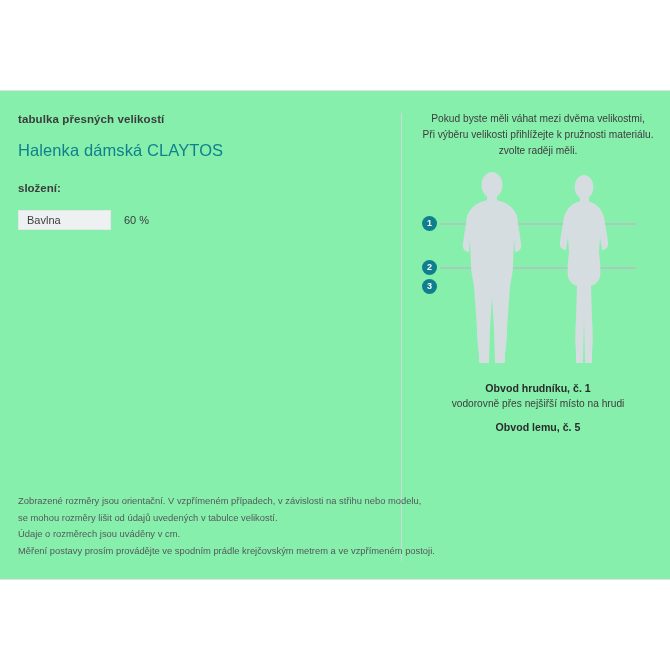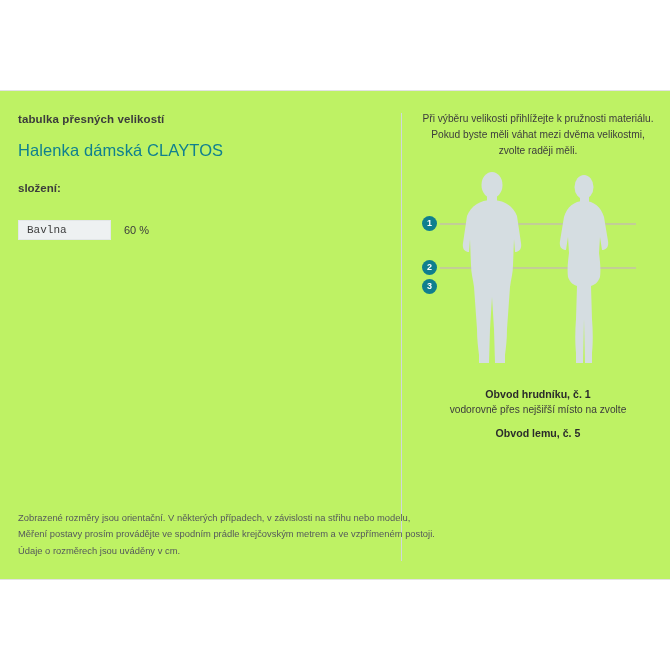--- a/index.html
+++ b/index.html
@@ -16,21 +16,21 @@
   }
   .page {
     position: absolute;
     left: 0;
     top: 90px;
     width: 670px;
     height: 490px;
     border-top: 1px solid #e2e2e2;
     border-bottom: 1px solid #e2e2e2;
     box-sizing: border-box;
-    background: #bef264;
+    background: #86efac;
   }
   .content {
     position: absolute;
     left: 0;
     top: 0;
     right: 0;
     bottom: 0;
     display: flex;
   }
   .left-col {
@@ -62,39 +62,38 @@
   .product-title {
     font-size: 16.5px;
     color: #10808f;
     font-weight: normal;
     margin: 16px 0 22px 0;
     letter-spacing: .1px;
   }
   .composition-label {
     font-size: 11.5px;
     font-weight: bold;
-    margin: 0 0 26px 0;
+    margin: 0 0 16px 0;
   }
   .comp-table {
     border-collapse: collapse;
     font-size: 11px;
   }
   .comp-table td {
     padding: 0;
     height: 19px;
     vertical-align: middle;
   }
   .comp-name {
     width: 92px;
     background: #eef1f2;
     padding-left: 8px !important;
     color: #3c3c3c;
     border: 1px solid #e3e7e8;
     box-sizing: border-box;
-    font-family: Liberation Mono, monospace;
   }
   .comp-value {
     padding-left: 13px !important;
     color: #3c3c3c;
   }
 
   .footnote {
     position: absolute;
     left: 18px;
     bottom: 20px;
@@ -133,21 +132,21 @@
     font-size: 9px;
     line-height: 15px;
     text-align: center;
     font-weight: bold;
   }
   .b1 { left: 0px;  top: 47px; }
   .b2 { left: 0px;  top: 91px; }
   .b3 { left: 0px;  top: 110px; }
 
   .measure-list {
-    margin-top: 18px;
+    margin-top: 12px;
   }
   .measure-item { margin-bottom: 9px; }
   .measure-title {
     font-size: 10.6px;
     font-weight: bold;
     color: #2b2b2b;
     line-height: 15px;
   }
   .measure-sub {
     font-size: 10.2px;
@@ -170,32 +169,33 @@
       <table class="comp-table">
         <tbody>
             <tr>
           <td class="comp-name">Bavlna</td>
           <td class="comp-value">60 %</td>
         </tr>
       </tbody>
         </table>
 
       <div class="footnote">
-        <div>Zobrazené rozměry jsou orientační. V některých případech, v závislosti na střihu nebo modelu,</div>
+        <div>Zobrazené rozměry jsou orientační. V vzpřímeném případech, v závislosti na střihu nebo modelu,</div>
+        <div>se mohou rozměry lišit od údajů uvedených v tabulce velikostí.</div>
+        <div>Údaje o rozměrech jsou uváděny v cm.</div>
         <div>Měření postavy prosím provádějte ve spodním prádle krejčovským metrem a ve vzpřímeném postoji.</div>
-        <div>Údaje o rozměrech jsou uváděny v cm.</div>
       </div>
     </div>
 
     <div class="divider"></div>
 
     <div class="right-col">
       <div class="advice">
+        <div>Pokud byste měli váhat mezi dvěma velikostmi,</div>
         <div>Při výběru velikosti přihlížejte k pružnosti materiálu.</div>
-        <div>Pokud byste měli váhat mezi dvěma velikostmi,</div>
         <div>zvolte raději měli.</div>
       </div>
 
       <div class="figure-wrap">
         <svg width="232" height="200" viewBox="0 0 232 200" aria-hidden="true">
 
           <line x1="18" y1="55" x2="214" y2="55" stroke="#c7a9c9" stroke-width="1"></line>
           <line x1="18" y1="99" x2="214" y2="99" stroke="#c7a9c9" stroke-width="1"></line>
 
           <g fill="#d5dde1">
@@ -241,21 +241,21 @@
         </svg>
 
         <div class="bullet b1">1</div>
         <div class="bullet b2">2</div>
         <div class="bullet b3">3</div>
       </div>
 
       <div class="measure-list">
         <div class="measure-item">
           <div class="measure-title">Obvod hrudníku, č. 1</div>
-          <div class="measure-sub">vodorovně přes nejšiřší místo na zvolte</div>
+          <div class="measure-sub">vodorovně přes nejšiřší místo na hrudi</div>
         </div>
         <div class="measure-item">
           <div class="measure-title">Obvod lemu, č. 5</div>
         </div>
       </div>
     </div>
 
   </div>
 </div>
 

